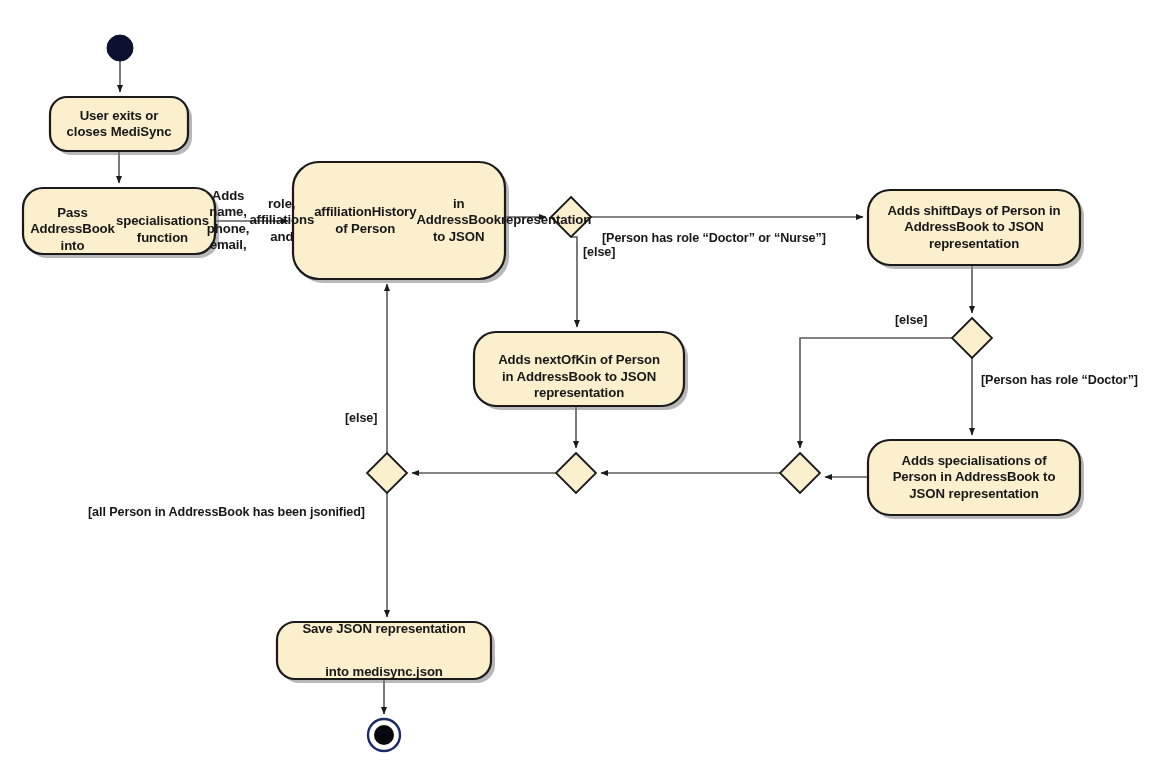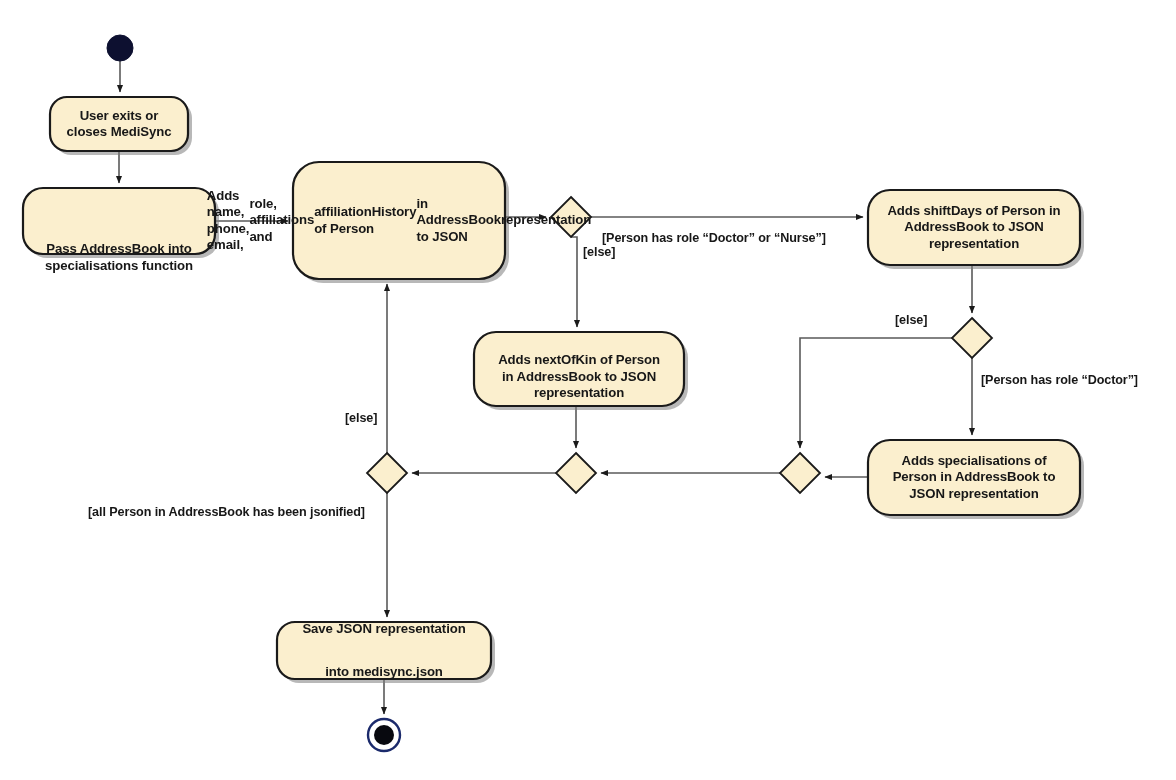--- a/index.html
+++ b/index.html
@@ -55,20 +55,21 @@
     stroke-width: 2.4;
   }
   .final-dot {
     fill: #08090f;
   }
   .node-label {
     position: absolute;
     display: flex;
     align-items: center;
     justify-content: center;
+    text-align: center;
     font-family: "Liberation Sans", sans-serif;
     font-weight: bold;
     font-size: 13.2px;
     line-height: 16.5px;
     color: #171717;
     letter-spacing: -0.1px;
     pointer-events: none;
     box-sizing: border-box;
     padding: 0 6px;
   }
@@ -181,21 +182,21 @@
       <circle class="final-ring" cx="384" cy="735" r="16"></circle>
       <circle class="final-dot" cx="384" cy="735" r="10"></circle>
     </g>
   </svg>
 
   <div class="node-label" style="left:50px; top:97px; width:138px; height:54px; flex-direction:column;">
     <span>User exits or</span>
     <span>closes MediSync</span>
   </div>
 
-  <div class="node-label" style="left:23px; top:188px; width:192px; height:83px; flex-direction:column;margin-top:28px;">
+  <div class="node-label" style="left:23px; top:188px; width:192px; height:83px; flex-direction:row;">
     <span>Pass AddressBook into</span>
     <span>specialisations function</span>
   </div>
 
   <div class="node-label" style="left:293px; top:162px; width:212px; height:117px; flex-direction:row;">
     <span>Adds name, phone, email,</span>
     <span>role, affiliations and</span>
     <span>affiliationHistory of Person</span>
     <span>in AddressBook to JSON</span>
     <span>representation</span>

